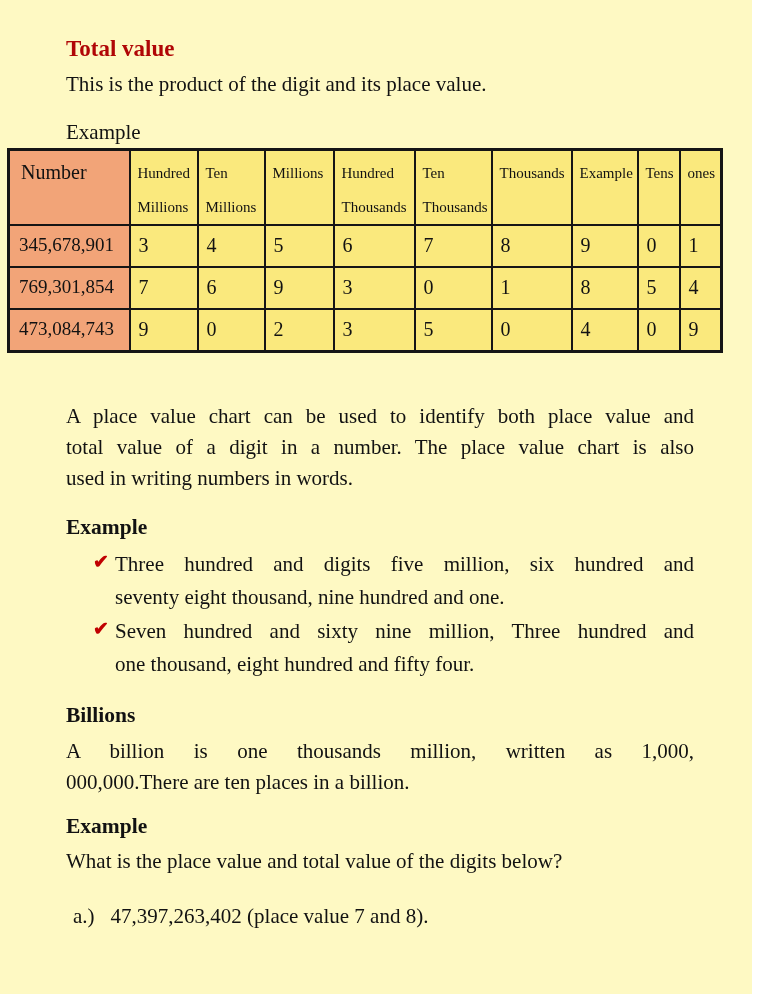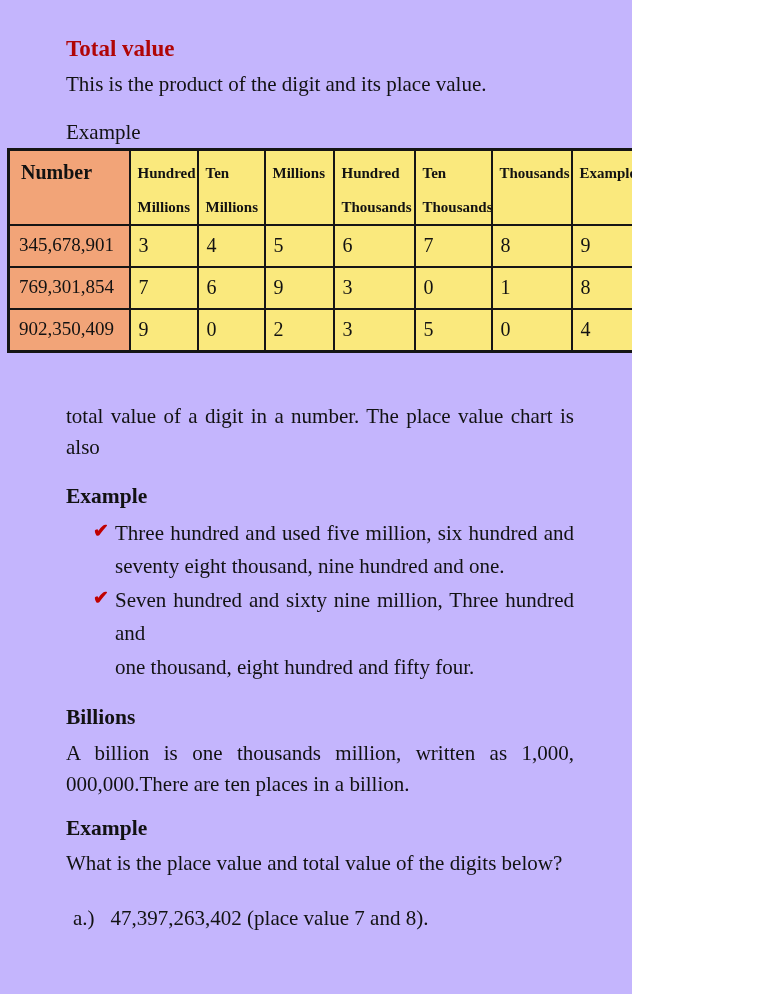--- a/index.html
+++ b/index.html
@@ -1,20 +1,20 @@
 <!DOCTYPE html>
 <html><head>
 <meta charset="utf-8">
 <style>
   * { margin: 0; padding: 0; box-sizing: border-box; }
   html, body { background: #ffffff; }
   .page {
-    width: 632px;
+    width: 752px;
     height: 994px;
-    background: #c4b5fd;
+    background: #fef9c3;
     position: relative;
     overflow: hidden;
     font-family: "Liberation Serif", serif;
     color: #121212;
   }
   .red-heading {
     margin: 36px 58px 0 66px;
     font-size: 23px;
     font-weight: bold;
     color: #b00606;
@@ -40,21 +40,21 @@
   }
   .pv-table th, .pv-table td {
     border: 2px solid #151515;
     vertical-align: top;
     text-align: left;
     overflow: hidden;
   }
   .pv-table th {
     background: #fae97d;
     font-size: 15px;
-    font-weight: bold;
+    font-weight: normal;
     line-height: 34px;
     height: 68px;
     padding: 5px 2px 0 7px;
   }
   .pv-table th.num-head {
     background: #f2a478;
     font-size: 20px;
     padding: 8px 2px 0 11px;
     line-height: 26px;
   }
@@ -160,44 +160,46 @@
         <td>6</td>
         <td>9</td>
         <td>3</td>
         <td>0</td>
         <td>1</td>
         <td>8</td>
         <td>5</td>
         <td>4</td>
       </tr>
       <tr>
-        <td class="num-col">902,350,409</td>
+        <td class="num-col">473,084,743</td>
         <td>9</td>
         <td>0</td>
         <td>2</td>
         <td>3</td>
         <td>5</td>
         <td>0</td>
         <td>4</td>
         <td>0</td>
         <td>9</td>
       </tr>
     </tbody>
   </table>
 
   <div class="para">
+    <span class="jline">A place value chart can be used to identify both place value and</span>
     <span class="jline">total value of a digit in a number. The place value chart is also</span>
+    <span class="jline jlast">used in writing numbers in words.</span>
   </div>
 
   <div class="bold-heading">Example</div>
 
   <div class="check-list">
     <div class="check-item">
       <span class="check">✔</span>
-      <span class="jline">Three hundred and used five million, six hundred and</span>
+      <span class="jline">Three hundred and digits five million, six hundred and</span>
       <span class="jline jlast">seventy eight thousand, nine hundred and one.</span>
     </div>
     <div class="check-item">
       <span class="check">✔</span>
       <span class="jline">Seven hundred and sixty nine million, Three hundred and</span>
       <span class="jline jlast">one thousand, eight hundred and fifty four.</span>
     </div>
   </div>
 
   <div class="bold-heading billions-heading">Billions</div>

